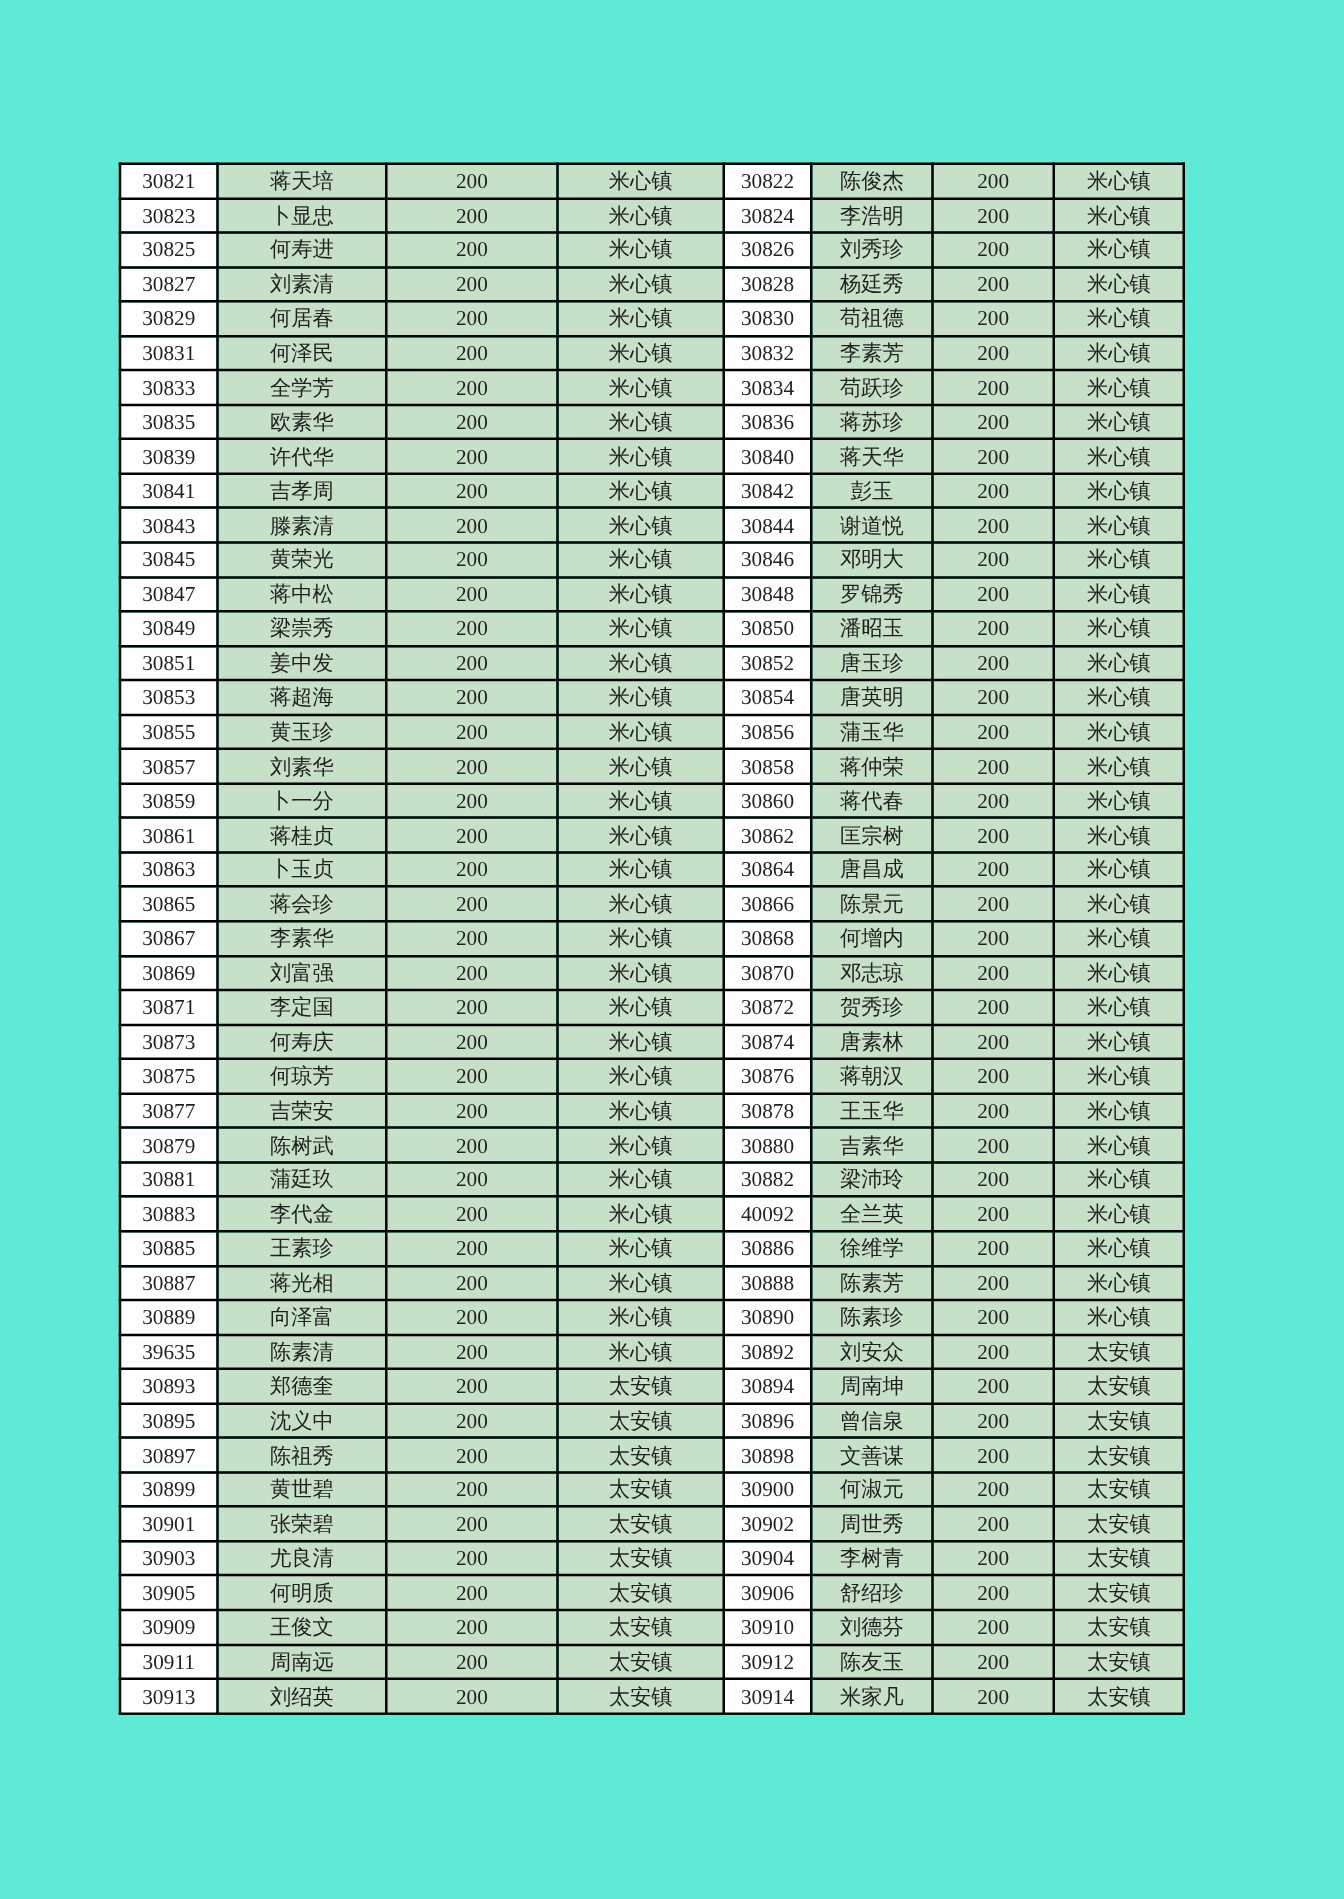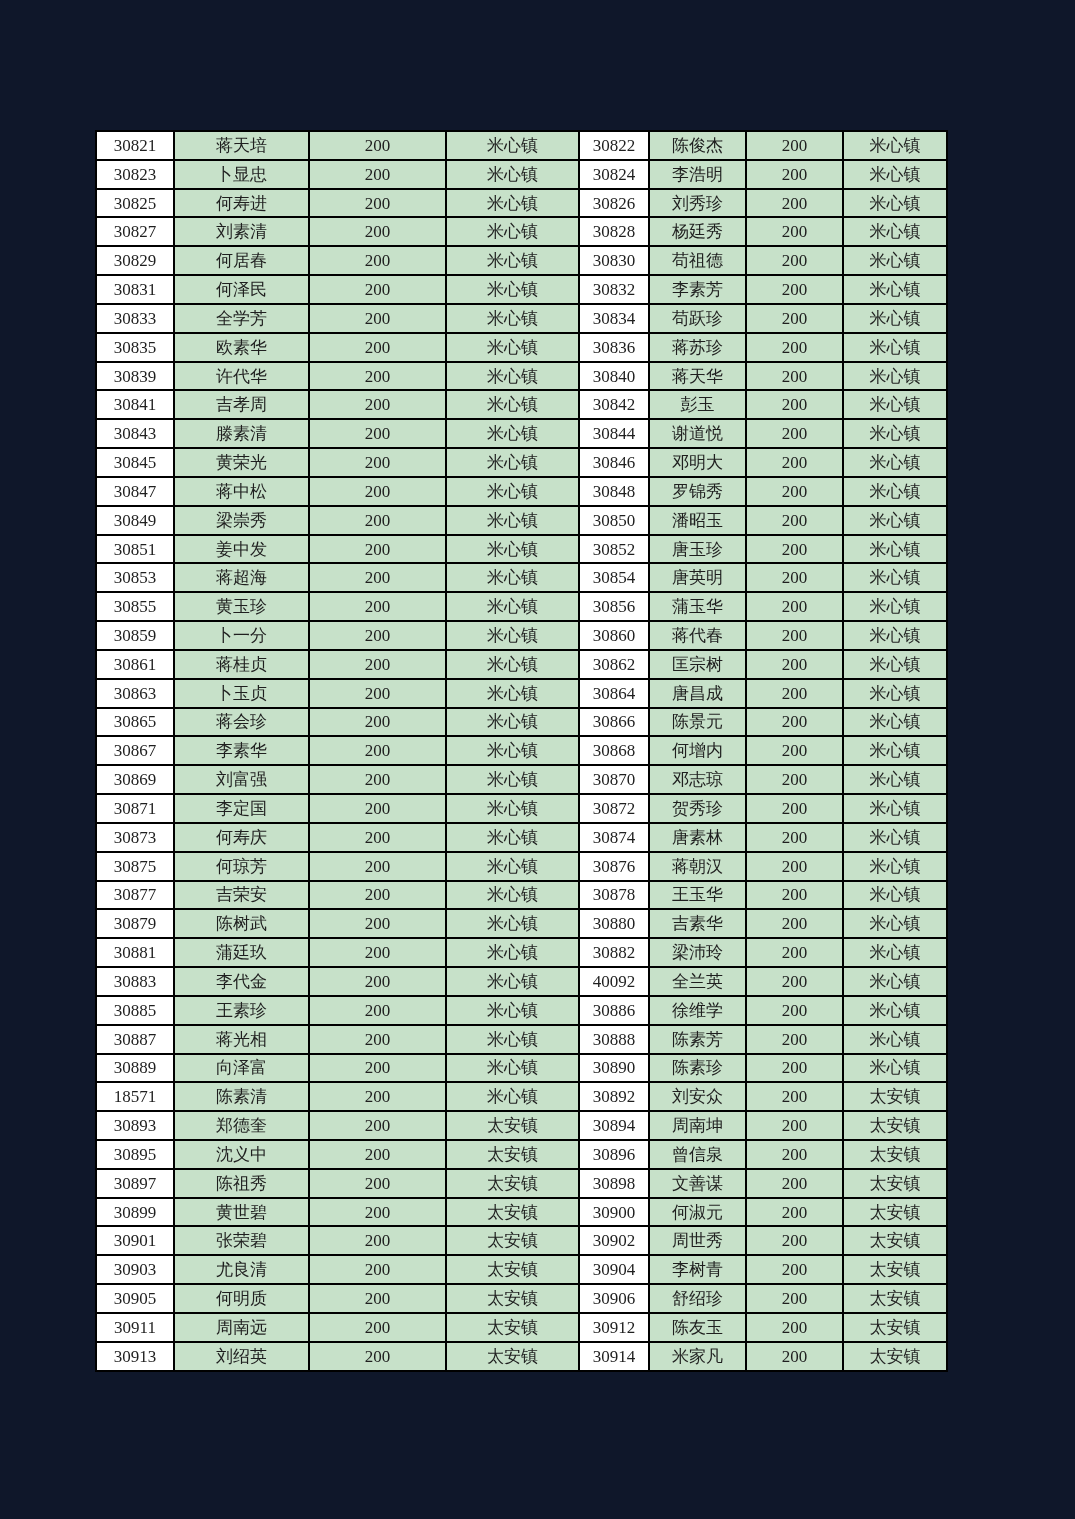--- a/index.html
+++ b/index.html
@@ -4,21 +4,21 @@
 <style>
   html, body {
     margin: 0;
     padding: 0;
     background: #ffffff;
   }
   .page {
     position: relative;
     width: 1075px;
     height: 1519px;
-    background: #0f172a;
+    background: #5eead4;
     font-family: "Liberation Serif", "DejaVu Serif", serif;
     color: #1f1f1f;
     overflow: hidden;
   }
   table.roster {
     position: absolute;
     left: 95px;
     top: 130px;
     width: 851px;
     height: 1242px;
@@ -219,20 +219,30 @@
           <td class="c-id">30855</td>
           <td class="c-val">黄玉珍</td>
           <td class="c-val">200</td>
           <td class="c-val">米心镇</td>
           <td class="c-id">30856</td>
           <td class="c-val">蒲玉华</td>
           <td class="c-val">200</td>
           <td class="c-val">米心镇</td>
         </tr>
         <tr>
+          <td class="c-id">30857</td>
+          <td class="c-val">刘素华</td>
+          <td class="c-val">200</td>
+          <td class="c-val">米心镇</td>
+          <td class="c-id">30858</td>
+          <td class="c-val">蒋仲荣</td>
+          <td class="c-val">200</td>
+          <td class="c-val">米心镇</td>
+        </tr>
+        <tr>
           <td class="c-id">30859</td>
           <td class="c-val">卜一分</td>
           <td class="c-val">200</td>
           <td class="c-val">米心镇</td>
           <td class="c-id">30860</td>
           <td class="c-val">蒋代春</td>
           <td class="c-val">200</td>
           <td class="c-val">米心镇</td>
         </tr>
         <tr>
@@ -379,21 +389,21 @@
           <td class="c-id">30889</td>
           <td class="c-val">向泽富</td>
           <td class="c-val">200</td>
           <td class="c-val">米心镇</td>
           <td class="c-id">30890</td>
           <td class="c-val">陈素珍</td>
           <td class="c-val">200</td>
           <td class="c-val">米心镇</td>
         </tr>
         <tr>
-          <td class="c-id">18571</td>
+          <td class="c-id">39635</td>
           <td class="c-val">陈素清</td>
           <td class="c-val">200</td>
           <td class="c-val">米心镇</td>
           <td class="c-id">30892</td>
           <td class="c-val">刘安众</td>
           <td class="c-val">200</td>
           <td class="c-val">太安镇</td>
         </tr>
         <tr>
           <td class="c-id">30893</td>
@@ -455,20 +465,30 @@
           <td class="c-val">200</td>
           <td class="c-val">太安镇</td>
         </tr>
         <tr>
           <td class="c-id">30905</td>
           <td class="c-val">何明质</td>
           <td class="c-val">200</td>
           <td class="c-val">太安镇</td>
           <td class="c-id">30906</td>
           <td class="c-val">舒绍珍</td>
+          <td class="c-val">200</td>
+          <td class="c-val">太安镇</td>
+        </tr>
+        <tr>
+          <td class="c-id">30909</td>
+          <td class="c-val">王俊文</td>
+          <td class="c-val">200</td>
+          <td class="c-val">太安镇</td>
+          <td class="c-id">30910</td>
+          <td class="c-val">刘德芬</td>
           <td class="c-val">200</td>
           <td class="c-val">太安镇</td>
         </tr>
         <tr>
           <td class="c-id">30911</td>
           <td class="c-val">周南远</td>
           <td class="c-val">200</td>
           <td class="c-val">太安镇</td>
           <td class="c-id">30912</td>
           <td class="c-val">陈友玉</td>

